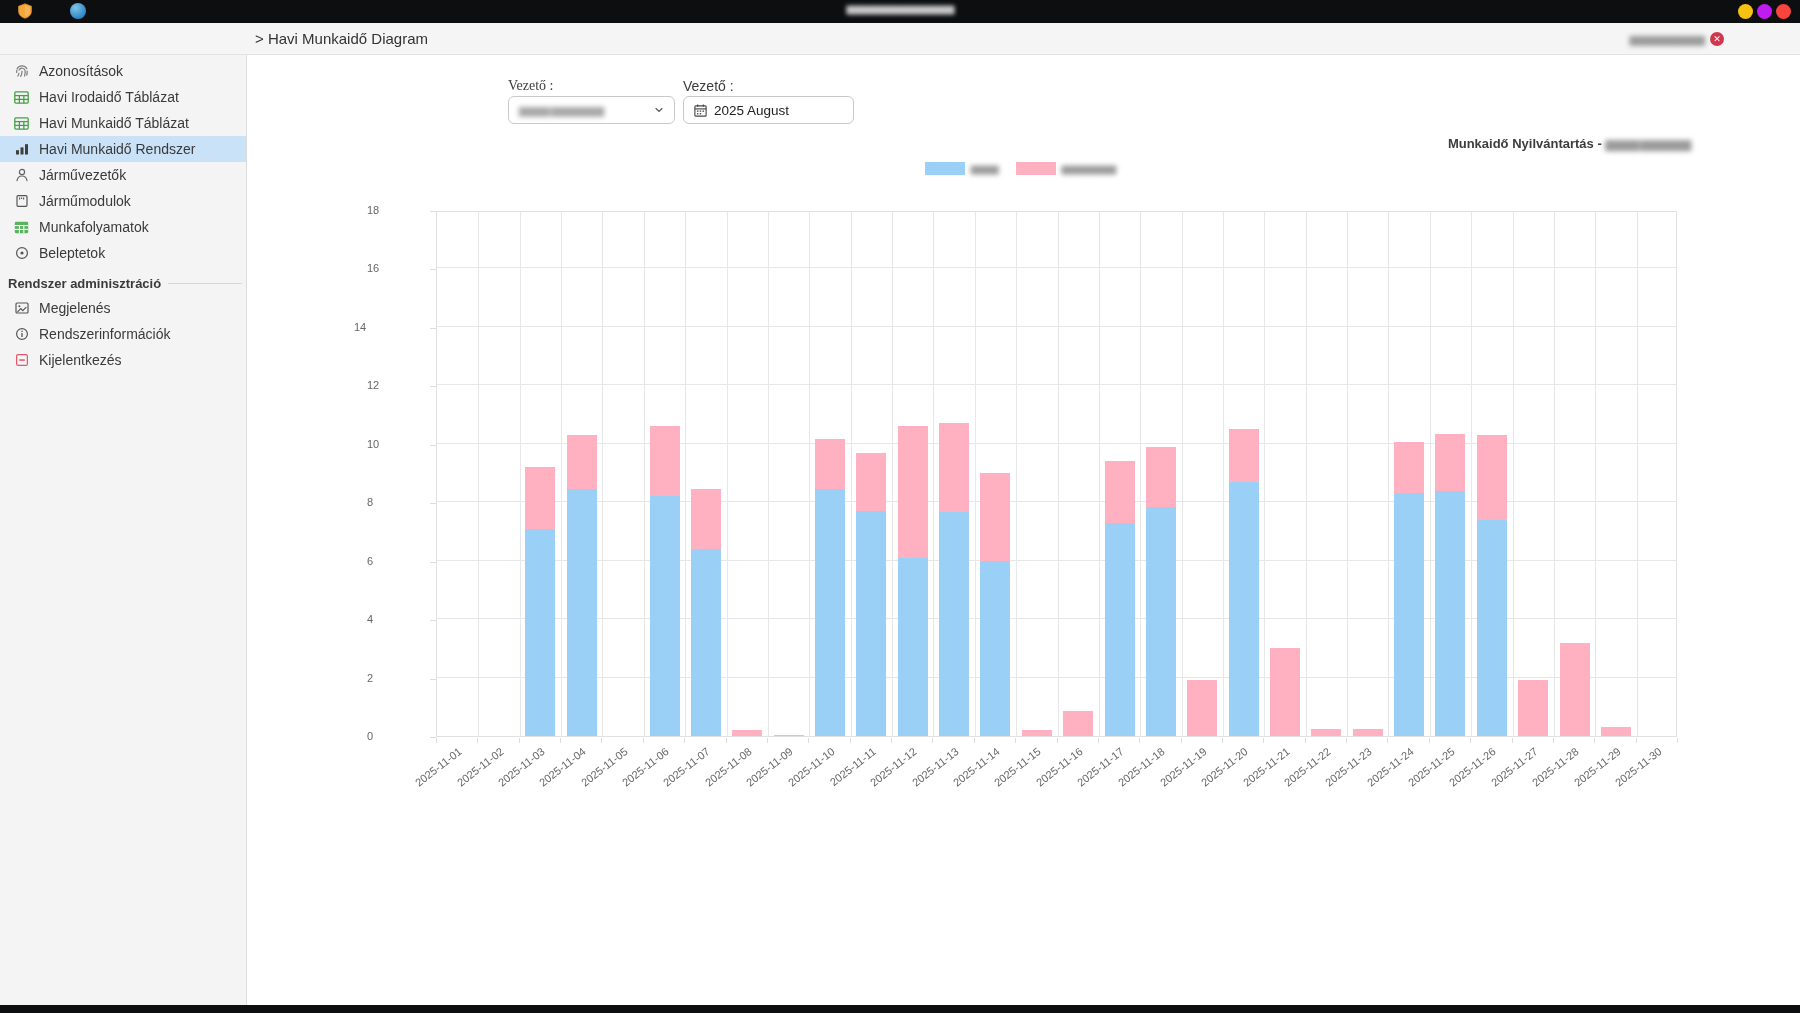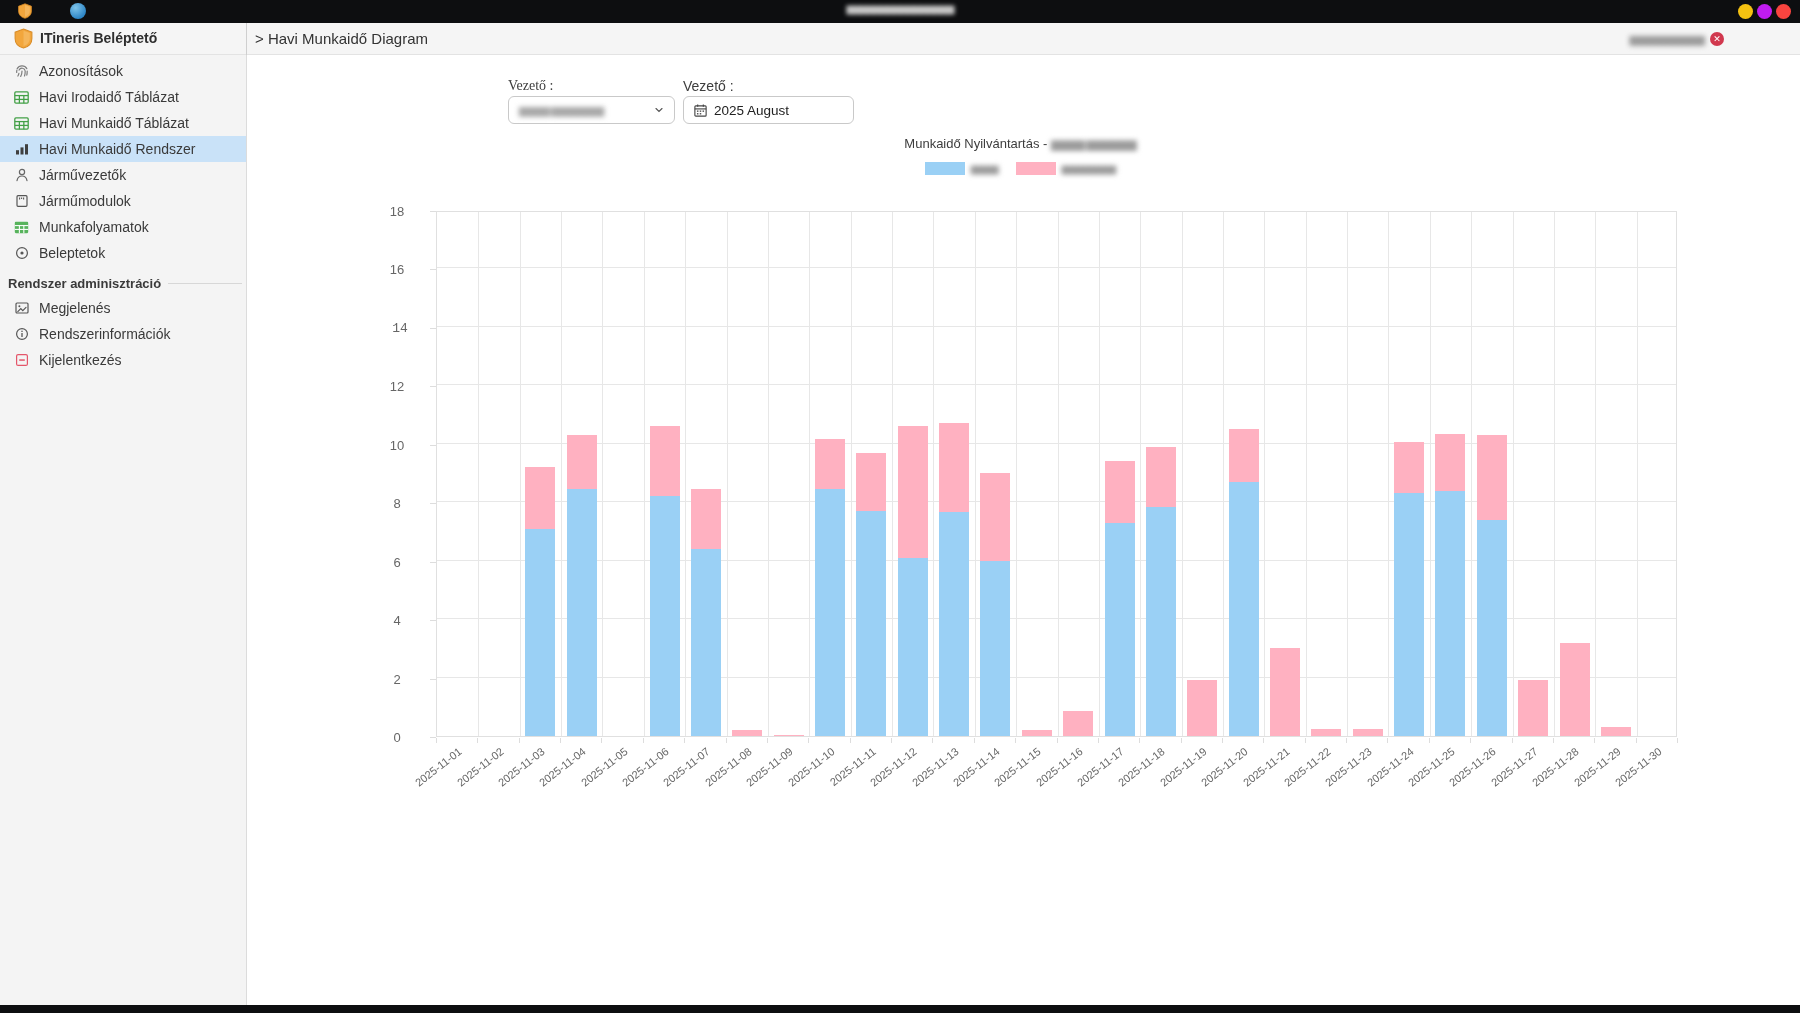--- a/index.html
+++ b/index.html
@@ -34,29 +34,29 @@
   .section-head { margin:10px 0 4px 8px; display:flex; align-items:center; font-size:13px; font-weight:bold; color:#3a3a3a; }
   .section-head .rule { flex:1; height:1px; background:#d7d7d7; margin-left:7px; margin-right:4px; }
   
   .main { position:absolute; left:247px; top:55px; width:1553px; height:950px; background:#ffffff; }
   .field-label { position:absolute; font-size:14px; color:#3d3d3d; }
   .control { position:absolute; height:28px; background:#fff; border:1px solid #c9c9c9; border-radius:6px;
     display:flex; align-items:center; font-size:13.5px; color:#222; }
   .control .cal { margin:0 6px 0 9px; display:flex; }
   .select-chevron { margin-left:auto; margin-right:9px; display:flex; }
   
-  .chart-title-row { position:absolute; left:350px; top:136px; width:1340px; text-align:center; font-size:13px; font-weight:normal; color:#3d3d3d; }
+  .chart-title-row { position:absolute; left:350px; top:136px; width:1340px; text-align:right; font-size:13px; font-weight:bold; color:#3d3d3d; }
   .legend-row { position:absolute; left:350px; top:162px; width:1340px; display:flex; justify-content:center; gap:18px; align-items:center; }
   .legend-item { display:flex; align-items:center; gap:6px; cursor:default; }
   .legend-swatch { width:40px; height:13px; }
   .plot { position:absolute; left:436px; top:211px; width:1241px; height:526px; border:1px solid #e0e0e0; }
   .gridline-h { position:absolute; left:0; width:100%; height:1px; background:#e7e7e7; }
   .gridline-v { position:absolute; top:0; height:100%; width:1px; background:#e7e7e7; }
   .bar-seg { position:absolute; }
-  .ytick-label { position:absolute; width:60px; text-align:center; font-size:13px; color:#666; }
+  .ytick-label { position:absolute; width:60px; text-align:left; font-size:11px; color:#666; }
   .ytick-mark { position:absolute; width:6px; height:1px; background:#ddd; }
   .xtick-mark { position:absolute; width:1px; height:5px; background:#ddd; }
   .xtick-label { position:absolute; font-size:11px; color:#666; white-space:nowrap;
     transform:rotate(-38deg); transform-origin:100% 0; }
   
   .bottom-bar { position:absolute; left:0; top:1005px; width:1800px; height:8px; background:#0d0e10; }
   .redact { display:inline-block; filter:blur(2.5px); color:#9b9b9b; letter-spacing:-1px; font-size:11px; line-height:1; }
   .redact.dark { color:#c7c7c7; filter:blur(2px); font-size:10px; }
   .redact.lite { color:#a8a8a8; }
   svg { display:block; }
@@ -74,29 +74,20 @@
   <span class="favicon-ball"></span>
   <div class="url">
     <span class="redact dark">▆▆▆▆▆▆▆▆▆▆▆▆▆▆▆▆</span>
   </div>
   <span class="tb-dot" style="right:47px; background:#f5c211;"></span>
   <span class="tb-dot" style="right:28px; background:#c01cf0;"></span>
   <span class="tb-dot" style="right:9px;  background:#f8443f;"></span>
 </div>
 
 <div class="app-header">
-  <div class="brand">
-    <span class="logo">
-      <svg width="21" height="21" viewBox="0 0 20 20">
-        <path d="M10 1l8 3v6c0 5-3.5 8-8 9-4.5-1-8-4-8-9V4z" fill="#f2a63c" stroke="#d98c27" stroke-width="1"></path>
-        <path d="M10 2.5l6 2.2v5.1c0 4-2.6 6.4-6 7.4z" fill="#f7bd68" opacity="0.7"></path>
-      </svg>
-    </span>
-    <span class="name">ITineris Beléptető</span>
-  </div>
   <div class="page-title">&gt; Havi Munkaidő Diagram</div>
   <div class="user-chip">
     <span class="redact">▆▆▆▆▆▆▆▆▆▆</span>
     <span class="close-btn">✕</span>
   </div>
 </div>
 
 <div class="sidebar">
   <div class="nav" id="nav-main">
       <div class="nav-item">
@@ -358,21 +349,21 @@
     <div class="ytick-label" style="left: 367px; top: 613.111px;">4</div>
     <div class="ytick-mark" style="left: 430px; top: 620.111px;"></div>
     <div class="ytick-label" style="left: 367px; top: 554.667px;">6</div>
     <div class="ytick-mark" style="left: 430px; top: 561.667px;"></div>
     <div class="ytick-label" style="left: 367px; top: 496.222px;">8</div>
     <div class="ytick-mark" style="left: 430px; top: 503.222px;"></div>
     <div class="ytick-label" style="left: 367px; top: 437.778px;">10</div>
     <div class="ytick-mark" style="left: 430px; top: 444.778px;"></div>
     <div class="ytick-label" style="left: 367px; top: 379.333px;">12</div>
     <div class="ytick-mark" style="left: 430px; top: 386.333px;"></div>
-    <div class="ytick-label" style="left: 370px; top: 320.889px; font-family: Liberation Mono, monospace;">14</div>
+    <div class="ytick-label" style="left: 354px; top: 320.889px;">14</div>
     <div class="ytick-mark" style="left: 430px; top: 327.889px;"></div>
     <div class="ytick-label" style="left: 367px; top: 262.444px;">16</div>
     <div class="ytick-mark" style="left: 430px; top: 269.444px;"></div>
     <div class="ytick-label" style="left: 367px; top: 204px;">18</div>
     <div class="ytick-mark" style="left: 430px; top: 211px;"></div>
     <div class="xtick-mark" style="left: 436px; top: 738px;"></div>
     <div class="xtick-mark" style="left: 477.367px; top: 738px;"></div>
     <div class="xtick-mark" style="left: 518.733px; top: 738px;"></div>
     <div class="xtick-mark" style="left: 560.1px; top: 738px;"></div>
     <div class="xtick-mark" style="left: 601.467px; top: 738px;"></div>

